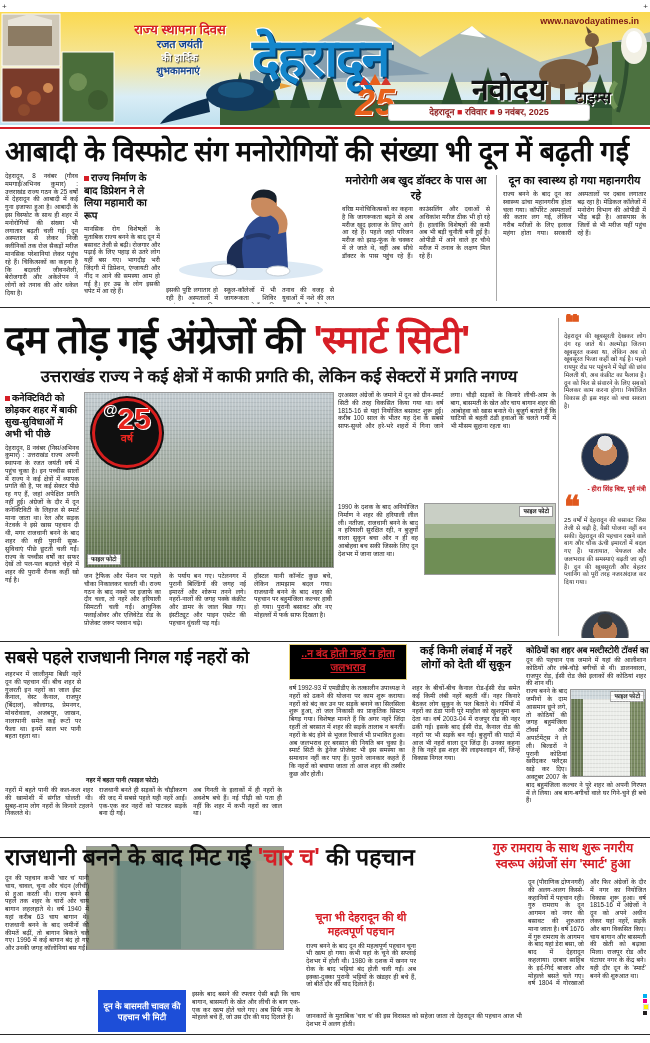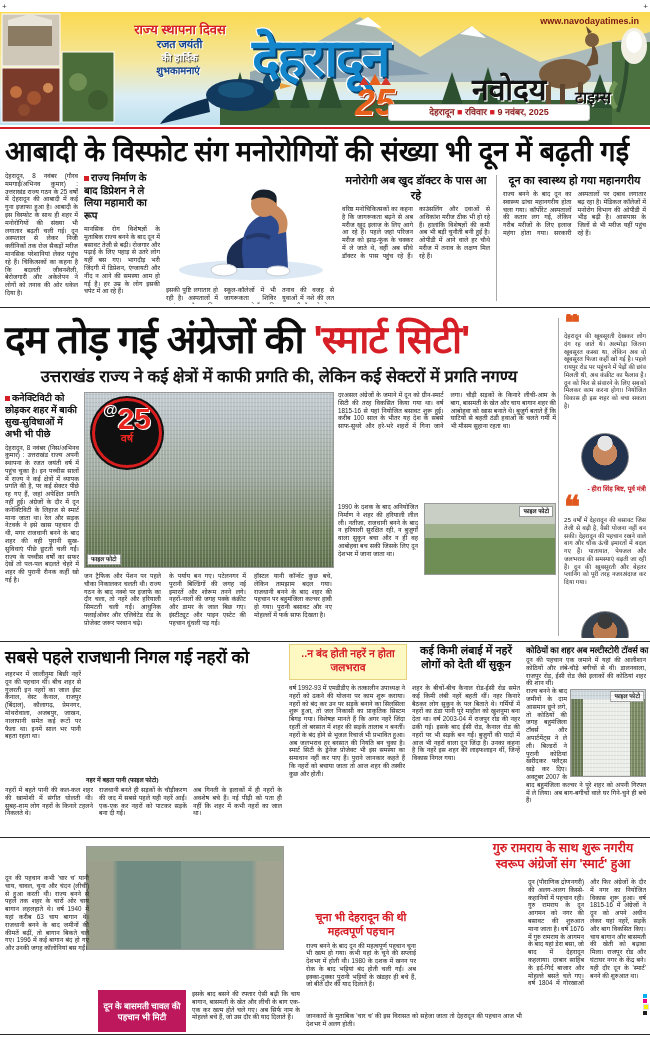--- a/index.html
+++ b/index.html
@@ -29,22 +29,22 @@
                    radial-gradient(circle at 50% 42%,#b97a50 0 34%,#37404d 35%);}
   .badge{width:64px;height:64px;border-radius:50%;background:#101010;border:3px solid #d81e1e;
          color:#e8261f;text-align:center;box-shadow:0 0 0 2px #101010;}
   .badge .at{color:#ffffff;font-size:15px;font-weight:bold;vertical-align:14px;}
   .badge .num{font-size:30px;font-weight:800;line-height:.9;text-shadow:1px 1px 0 #fff,-1px -1px 0 #fff;}
   .badge .suf{display:block;font-size:11px;font-weight:bold;margin-top:-3px;}
   .vline{width:1px;background:#aaaaaa;}
   .mark{font-size:8px;color:#333;}
   .csq{display:inline-block;width:4px;height:4px;margin-right:1px;}
   .headline-big{font-weight:800;color:#0d0d0d;white-space:nowrap;}
-  .yellowbox{background:#fef9c3;border:1px solid #e6d27a;color:#d61e26;font-weight:bold;
-             text-align:center;font-size:10.5px;line-height:1.3;}
+  .yellowbox{background:#000000;border:1px solid #e6d27a;color:#d61e26;font-weight:bold;
+             text-align:center;font-size:10.5px;line-height:1.3;text-decoration:underline;}
   .masthead-text{position:absolute;font-weight:800;}
 </style>
 </head>
 <body>
 
 <div id="page">
 
   <div class="abs mark" style="left:2px;top:2px;">+</div>
   <div class="abs mark" style="right:2px;top:2px;">+</div>
 
@@ -263,24 +263,27 @@
   <div class="abs col" style="left:526px;top:656px;width:120px;height:178px;">
     <div class="bodytext">दून की पहचान एक जमाने में यहां की आलीशान कोठियों और लंबे-चौड़े बगीचों से थी। डालनवाला, राजपुर रोड, ईसी रोड जैसे इलाकों की कोठियां शहर की शान थीं।</div>
     <div class="photo speckle" style="float:right;width:74px;height:86px;margin:2px 0 2px 3px;background:linear-gradient(180deg,#cfd8dc 0 10%,rgba(0,0,0,0) 10%),linear-gradient(90deg,#6a7a55 0 16%,#eceeea 16% 80%,#7a8a62 80% 100%);">
       <span class="photolabel" style="right:1px;top:1px;">फाइल फोटो</span>
     </div>
     <div class="bodytext">राज्य बनने के बाद जमीनों के दाम आसमान छूने लगे, तो कोठियों की जगह बहुमंजिला टॉवर्स और अपार्टमेंट्स ने ले ली। बिल्डरों ने पुरानी कोठियां खरीदकर फ्लैट्स खड़े कर दिए। अक्टूबर 2007 के बाद बहुमंजिला कल्चर ने पूरे शहर को अपनी गिरफ्त में ले लिया। अब बाग-बगीचों वाले घर गिने-चुने ही बचे हैं।</div>
   </div>
 
   <div class="abs rule" style="left:0;top:837px;width:650px;"></div>
 
+  <div class="abs" style="left:5px;top:840px;width:470px;white-space:nowrap;">
+    <span class="headline-big" style="font-size:23px;">राजधानी बनने के बाद मिट गई </span><span class="headline-big" style="font-size:23px;color:#d61e26;">'चार च'</span><span class="headline-big" style="font-size:23px;"> की पहचान</span>
+  </div>
 
   <div class="abs bodytext col" style="left:5px;top:874px;width:84px;height:156px;">दून की पहचान कभी 'चार च' यानी चाय, चावल, चूना और चंदन (लीची) से हुआ करती थी। राज्य बनने से पहले तक शहर के चारों ओर चाय बागान लहलहाते थे। वर्ष 1940 में यहां करीब 63 चाय बागान थे। राजधानी बनने के बाद जमीनों की कीमतें बढ़ीं, तो बागान बिकते चले गए। 1996 में कई बागान बंद हो गए और उनकी जगह कॉलोनियां बस गईं।</div>
 
-  <div class="abs" style="left:98px;top:990px;width:88px;height:42px;background:#be185d;color:#ffffff;font-weight:bold;font-size:8.5px;text-align:center;display:flex;align-items:center;justify-content:center;padding:1px;box-sizing:border-box;">दून के बासमती चावल की पहचान भी मिटी</div>
+  <div class="abs" style="left:98px;top:990px;width:88px;height:42px;background:#1d4ed8;color:#ffffff;font-weight:bold;font-size:8.5px;text-align:center;display:flex;align-items:center;justify-content:center;padding:1px;box-sizing:border-box;">दून के बासमती चावल की पहचान भी मिटी</div>
   <div class="abs bodytext col" style="left:192px;top:990px;width:108px;height:42px;">इसके बाद बसने की रफ्तार ऐसी बढ़ी कि चाय बागान, बासमती के खेत और लीची के बाग एक-एक कर खत्म होते चले गए। अब सिर्फ नाम के मोहल्ले बचे हैं, जो उस दौर की याद दिलाते हैं।</div>
 
   <div class="abs col" style="left:306px;top:896px;width:110px;height:136px;margin-top:15px;">
     <div style="font-size:11px;font-weight:bold;color:#d61e26;text-align:center;line-height:1.25;">चूना भी देहरादून की थी महत्वपूर्ण पहचान</div>
     <div class="bodytext" style="margin-top:3px;">राज्य बनने के बाद दून की महत्वपूर्ण पहचान चूना भी खत्म हो गया। कभी यहां के चूने की सप्लाई देशभर में होती थी। 1980 के दशक में खनन पर रोक के बाद भट्टियां बंद होती चली गईं। अब इक्का-दुक्का पुरानी भट्टियों के खंडहर ही बचे हैं, जो बीते दौर की याद दिलाते हैं।</div>
   </div>
 
   <div class="abs bodytext col" style="left:306px;top:1012px;width:216px;height:20px;">जानकारों के मुताबिक 'चार च' की इस विरासत को सहेजा जाता तो देहरादून की पहचान आज भी देशभर में अलग होती।</div>
 
   <div class="abs" style="left:480px;top:840px;width:166px;font-size:12.5px;font-weight:800;color:#d61e26;text-align:center;line-height:1.3;">गुरु रामराय के साथ शुरू नगरीय स्वरूप अंग्रेजों संग 'स्मार्ट' हुआ</div>

